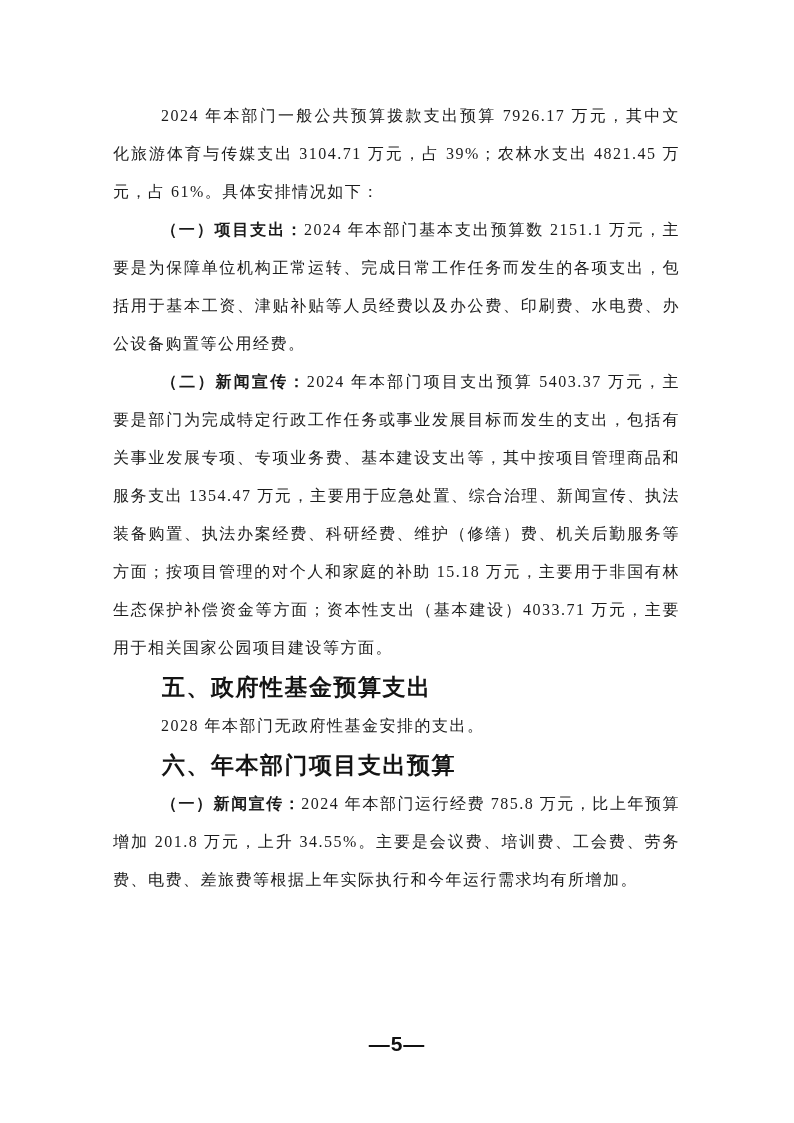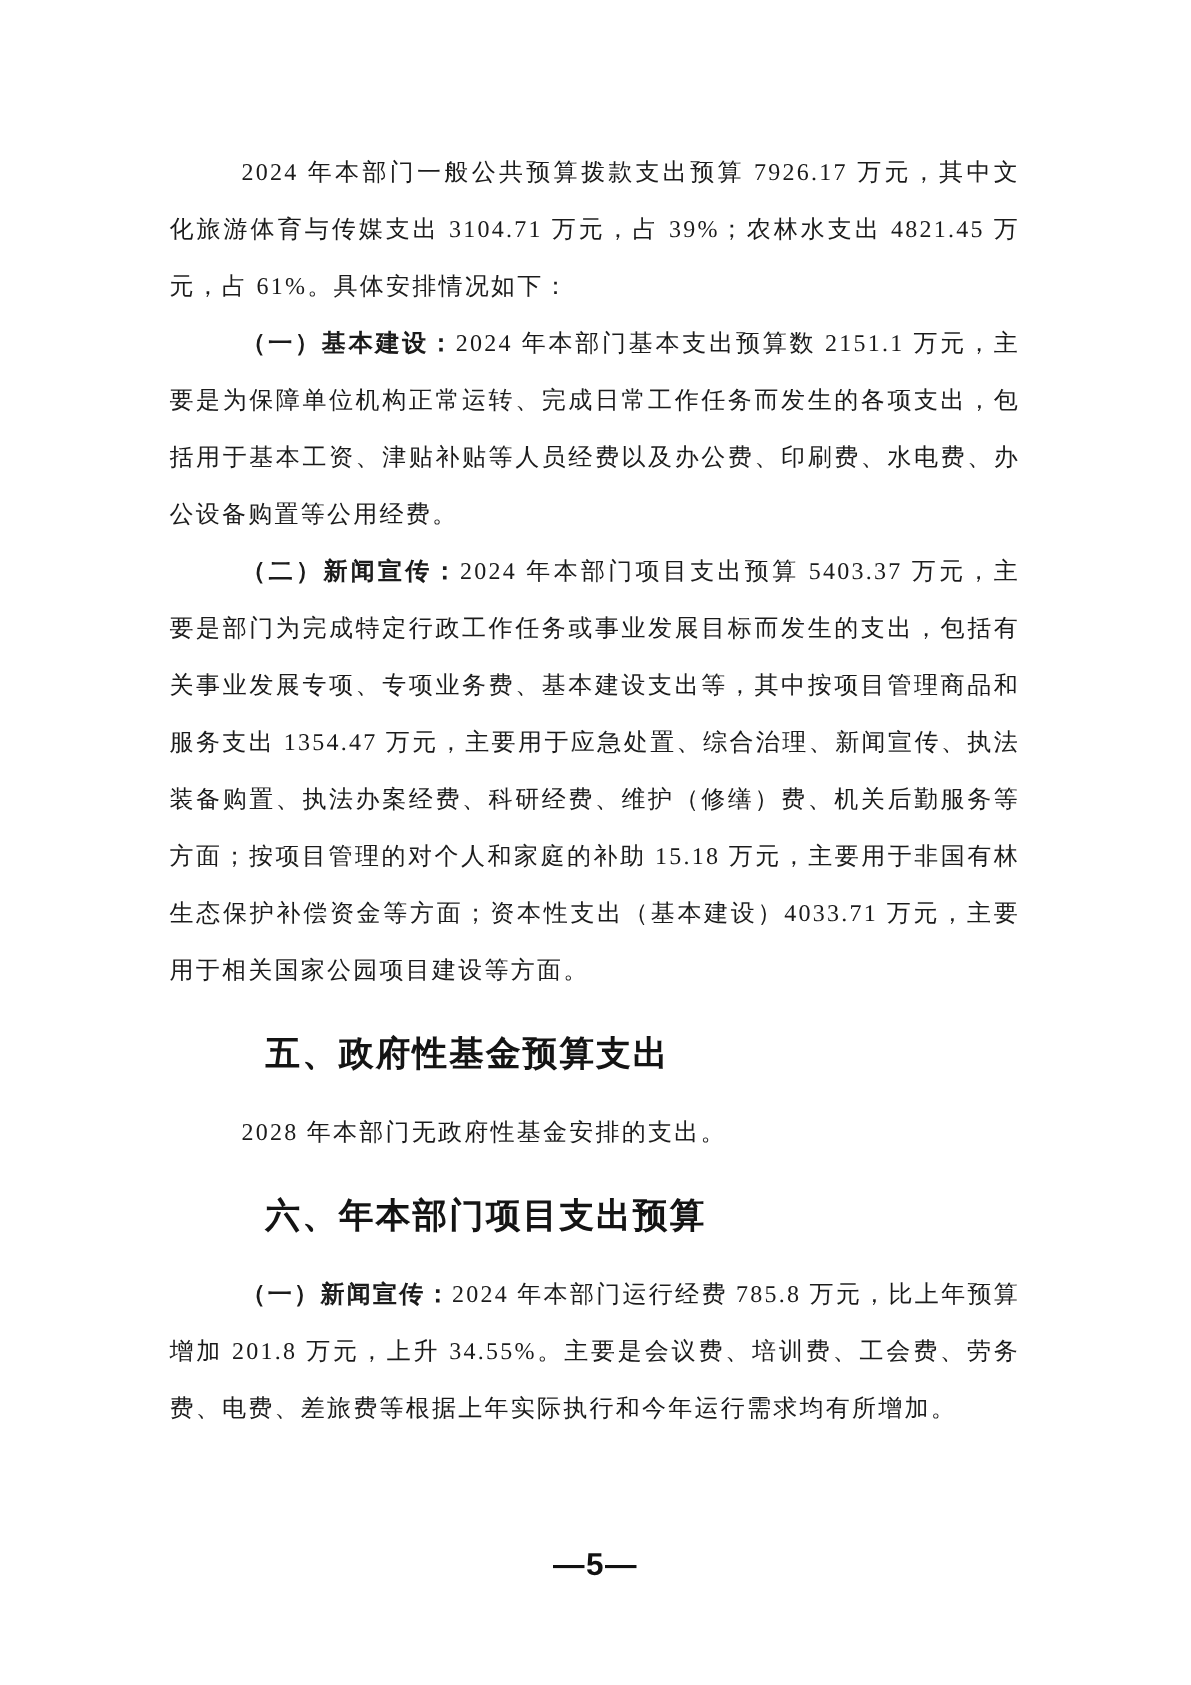--- a/index.html
+++ b/index.html
@@ -27,21 +27,21 @@
     font-size: 16px;
     line-height: 38px;
     letter-spacing: 1.5px;
     text-align: justify;
     text-indent: 48px;
   }
   .lead-run {
     font-weight: bold;
   }
   .section-heading {
-    margin: 16px;
+    margin: 1px;
     font-size: 23px;
     line-height: 38px;
     letter-spacing: 1.5px;
     font-weight: bold;
     text-indent: 48px;
     font-family: "Liberation Sans", "DejaVu Sans", sans-serif;
     color: #141414;
   }
   .page-footer {
     position: absolute;
@@ -57,21 +57,21 @@
   }
 </style>
 </head>
 <body>
 
 <div class="page">
   <div class="content">
 
     <p class="body-para">2024 年本部门一般公共预算拨款支出预算 7926.17 万元，其中文化旅游体育与传媒支出 3104.71 万元，占 39%；农林水支出 4821.45 万元，占 61%。具体安排情况如下：</p>
 
-    <p class="body-para"><span class="lead-run">（一）基本建设：</span><span>2024 年本部门基本支出预算数 2151.1 万元，主要是为保障单位机构正常运转、完成日常工作任务而发生的各项支出，包括用于基本工资、津贴补贴等人员经费以及办公费、印刷费、水电费、办公设备购置等公用经费。</span></p>
+    <p class="body-para"><span class="lead-run">（一）项目支出：</span><span>2024 年本部门基本支出预算数 2151.1 万元，主要是为保障单位机构正常运转、完成日常工作任务而发生的各项支出，包括用于基本工资、津贴补贴等人员经费以及办公费、印刷费、水电费、办公设备购置等公用经费。</span></p>
 
     <p class="body-para"><span class="lead-run">（二）新闻宣传：</span><span>2024 年本部门项目支出预算 5403.37 万元，主要是部门为完成特定行政工作任务或事业发展目标而发生的支出，包括有关事业发展专项、专项业务费、基本建设支出等，其中按项目管理商品和服务支出 1354.47 万元，主要用于应急处置、综合治理、新闻宣传、执法装备购置、执法办案经费、科研经费、维护（修缮）费、机关后勤服务等方面；按项目管理的对个人和家庭的补助 15.18 万元，主要用于非国有林生态保护补偿资金等方面；资本性支出（基本建设）4033.71 万元，主要用于相关国家公园项目建设等方面。</span></p>
 
     <h3 class="section-heading">五、政府性基金预算支出</h3>
 
     <p class="body-para">2028 年本部门无政府性基金安排的支出。</p>
 
     <h3 class="section-heading">六、年本部门项目支出预算</h3>
 
     <p class="body-para"><span class="lead-run">（一）新闻宣传：</span><span>2024 年本部门运行经费 785.8 万元，比上年预算增加 201.8 万元，上升 34.55%。主要是会议费、培训费、工会费、劳务费、电费、差旅费等根据上年实际执行和今年运行需求均有所增加。</span></p>

